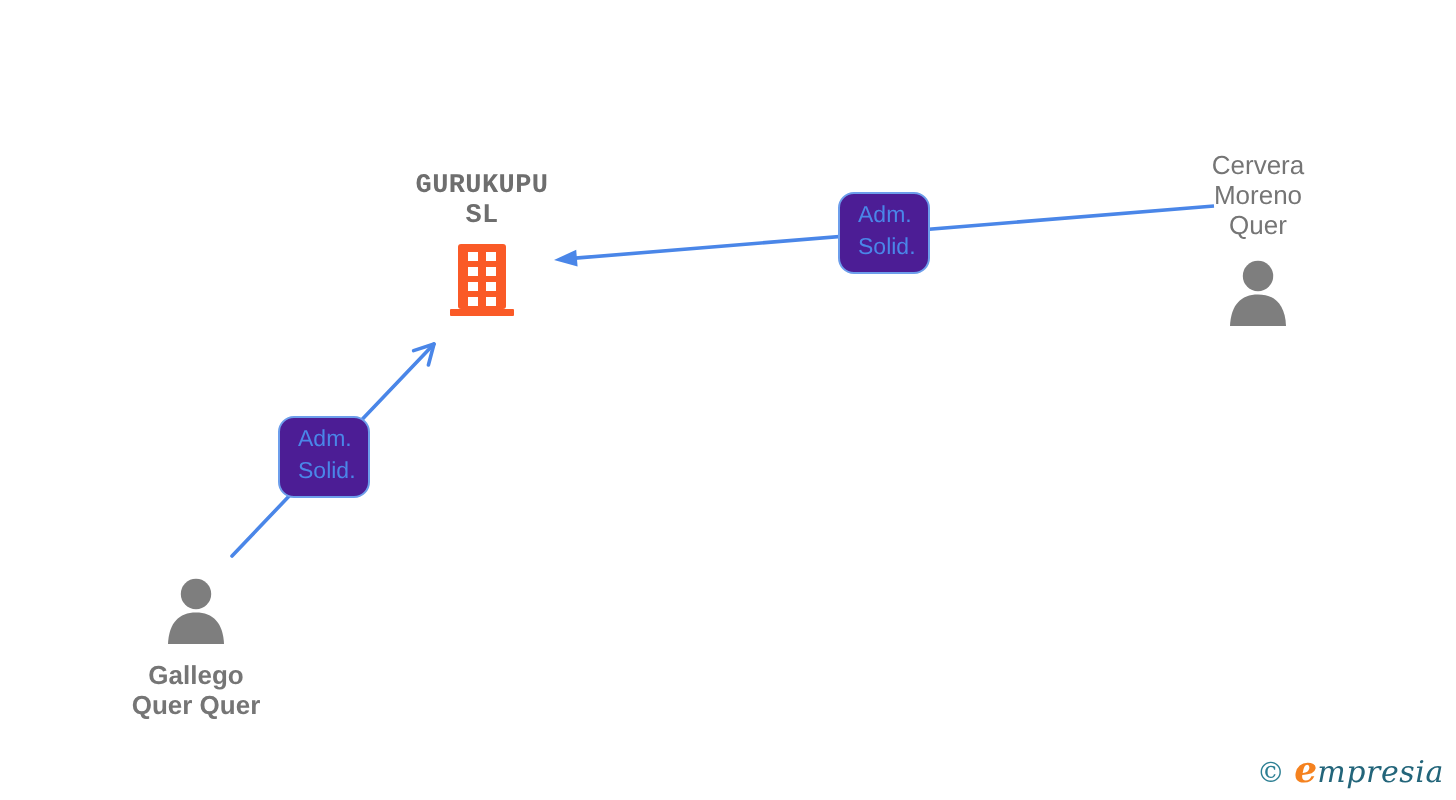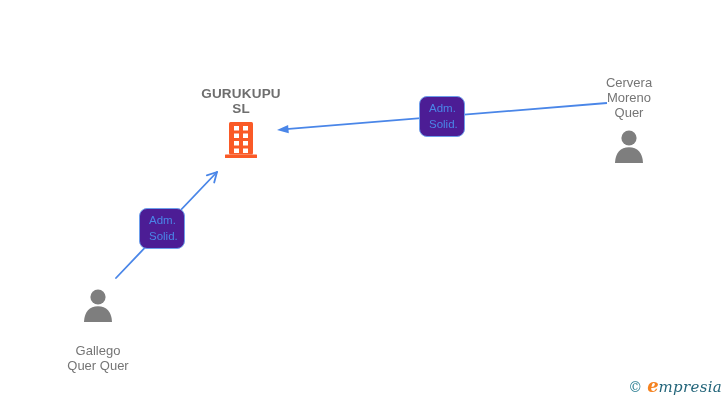--- a/index.html
+++ b/index.html
@@ -31,20 +31,21 @@
     font-size: 13px;
     line-height: 15px;
     margin-top: 44px;
   }
   .company-label {
     color: #6e6e6e;
     font-weight: bold;
     font-size: 13.5px;
     line-height: 15px;
     letter-spacing: 0.2px;
+    font-family: Liberation Mono, monospace;
   }
   .icon-wrap {
     display: inline-block;
     cursor: pointer;
   }
   .edge-label-box {
     position: absolute;
     z-index: 3;
     box-sizing: border-box;
     width: 46px;
@@ -131,21 +132,21 @@
 
   <div class="node" style="left:28px; top:289px; width:140px;">
     <div class="icon-wrap">
       <svg width="32" height="33" viewBox="0 0 32 33">
         <g fill="#7e7e7e">
           <circle cx="16" cy="8" r="7.6"></circle>
           <path d="M16 17.2 C 24.5 17.2 29.6 22.5 30 33 L 2 33 C 2.4 22.5 7.5 17.2 16 17.2 Z"></path>
         </g>
       </svg>
     </div>
-    <div class="node-label" style="margin-top:17px;">
+    <div class="node-label" style="margin-top:3px;font-weight:bold;">
       <div>Gallego</div>
       <div>Quer Quer</div>
     </div>
   </div>
 
   <div class="edge-label-box" style="left:419px; top:96px;">
     <div>Adm.</div>
     <div>Solid.</div>
   </div>
 

